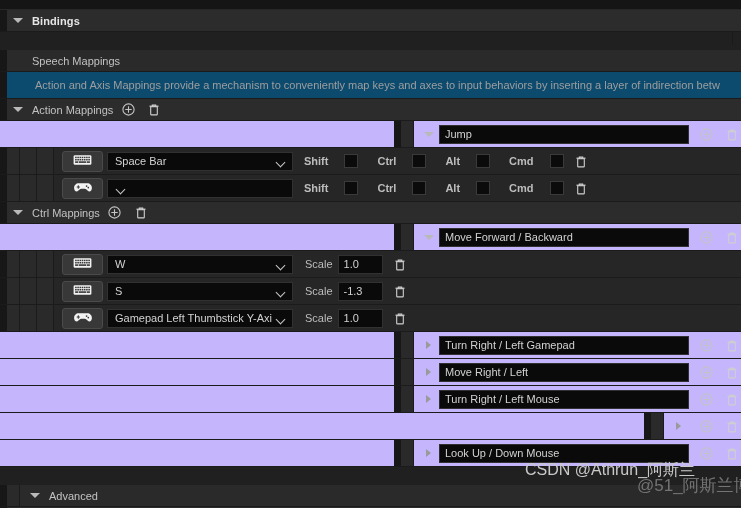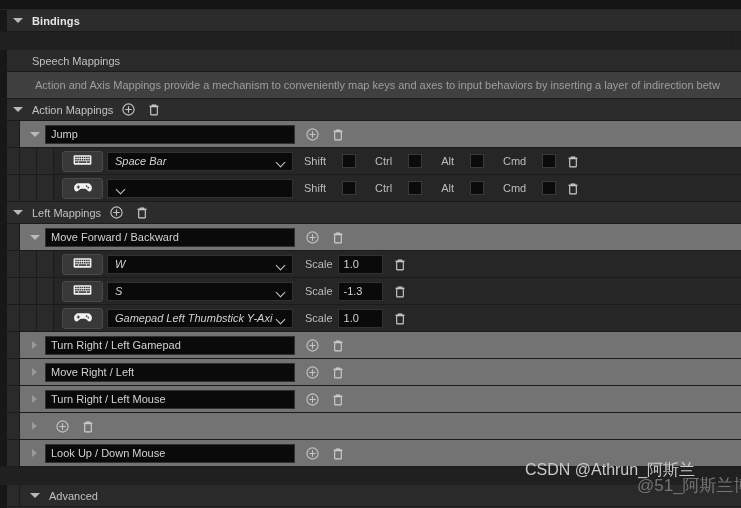--- a/index.html
+++ b/index.html
@@ -22,22 +22,22 @@
   
   .gut { background:#1b1b1b; align-self:stretch; flex:0 0 auto; }
   .g0  { width:7px;  background:#171717; }
   .g1  { width:13px; background:#2a2a2a; border-right:1px solid #1b1b1b; }
   .g2  { width:17px; background:#2a2a2a; border-right:1px solid #1b1b1b; }
   .g3  { width:17px; background:#2a2a2a; border-right:1px solid #1b1b1b; }
 
   
   .cat      { height:22px; background:#2c2c2c; border-bottom:1px solid #1b1b1b; }
   .cat-lite { height:22px; background:#2a2a2a; border-bottom:1px solid #1b1b1b;margin-top:18px; }
-  .desc     { min-height:26px; background:#404040; border-bottom:1px solid #1b1b1b; }
-  .item     { height:27px; background:#737373; border-bottom:1px solid #1b1b1b; }
+  .desc     { min-height:26px; background:#0c4a6e; border-bottom:1px solid #1b1b1b; }
+  .item     { height:27px; background:#c4b5fd; border-bottom:1px solid #1b1b1b;justify-content:flex-end; }
   .sub      { height:27px; background:#262626; border-bottom:1px solid #1b1b1b; }
 
   .title-bold { font-weight:bold; color:#e6e6e6; font-size:11px; letter-spacing:.1px;}
   .title-n { color:#c2c2c2; font-size:11px; }
   .desc-txt {
     color:#9e9e9e; font-size:11px; line-height:26px;
     white-space:nowrap; overflow:hidden; padding-left:10px;
   }
 
   
@@ -66,37 +66,37 @@
   }
   .namefield { width:250px; }
 
   
   .combo {
     background:#0a0a0a; border:1px solid #313131; height:19px; width:186px;
     display:flex; align-items:center; padding:0 4px 0 7px; color:#d2d2d2;
     font-size:11px; overflow:hidden; white-space:nowrap; cursor:pointer;
   }
   .combo .lbl { flex:1 1 auto; overflow:hidden; white-space:nowrap;
-                text-overflow:clip;font-style:italic; }
+                text-overflow:clip; }
   .chev { width:13px; flex:0 0 13px; position:relative; height:100%; }
   .chev::after{
     content:""; position:absolute; left:2px; top:6px; width:6px; height:6px;
     border-left:1.6px solid #c7c7c7; border-bottom:1.6px solid #c7c7c7;
     transform:rotate(-45deg);
   }
 
   
   .dev {
     width:41px; height:21px; background:#383838; border:1px solid #4a4a4a;
     border-radius:3px; display:flex; align-items:center; justify-content:center;
     cursor:pointer; flex:0 0 41px;
   }
 
   
-  .modwrap { display:flex; align-items:center; gap:12px; }
+  .modwrap { display:flex; align-items:center; gap:12px;font-weight:bold; }
   .modlbl { color:#bdbdbd; font-size:11px; padding:0 4px 0 7px; }
   .cbx { width:14px; height:14px; background:#0b0b0b; border:1px solid #3a3a3a;
          flex:0 0 14px; cursor:pointer; }
 
   .scalelbl { color:#bdbdbd; font-size:11px; padding:0 5px 0 8px; }
   .scalefield { width:45px; justify-content:flex-start; }
 
   .sp6 { width:6px; flex:0 0 6px; }
   .sp4 { width:4px; flex:0 0 4px; }
   .sp8 { width:8px; flex:0 0 8px; }
@@ -284,21 +284,21 @@
           </svg>
         </div>
     </div>
     </div>
 
   <div class="row cat">
     <div class="gut g0"></div>
     <div class="sp4"></div>
     <div class="tri"></div>
     <div class="sp8"></div>
-    <span class="title-n">Left Mappings</span>
+    <span class="title-n">Ctrl Mappings</span>
     <div class="sp6"></div>
     <div class="ibtn">
       <svg width="13" height="13" viewBox="0 0 13 13">
         <circle cx="6.5" cy="6.5" r="5.6" fill="none" stroke="#c4c4c4" stroke-width="1.1"></circle>
         <path d="M6.5 3.3v6.4M3.3 6.5h6.4" stroke="#c4c4c4" stroke-width="1.1"></path>
       </svg>
     </div>
     <div class="sp8"></div>
     <div class="ibtn">
       <svg width="12" height="13" viewBox="0 0 12 13">

